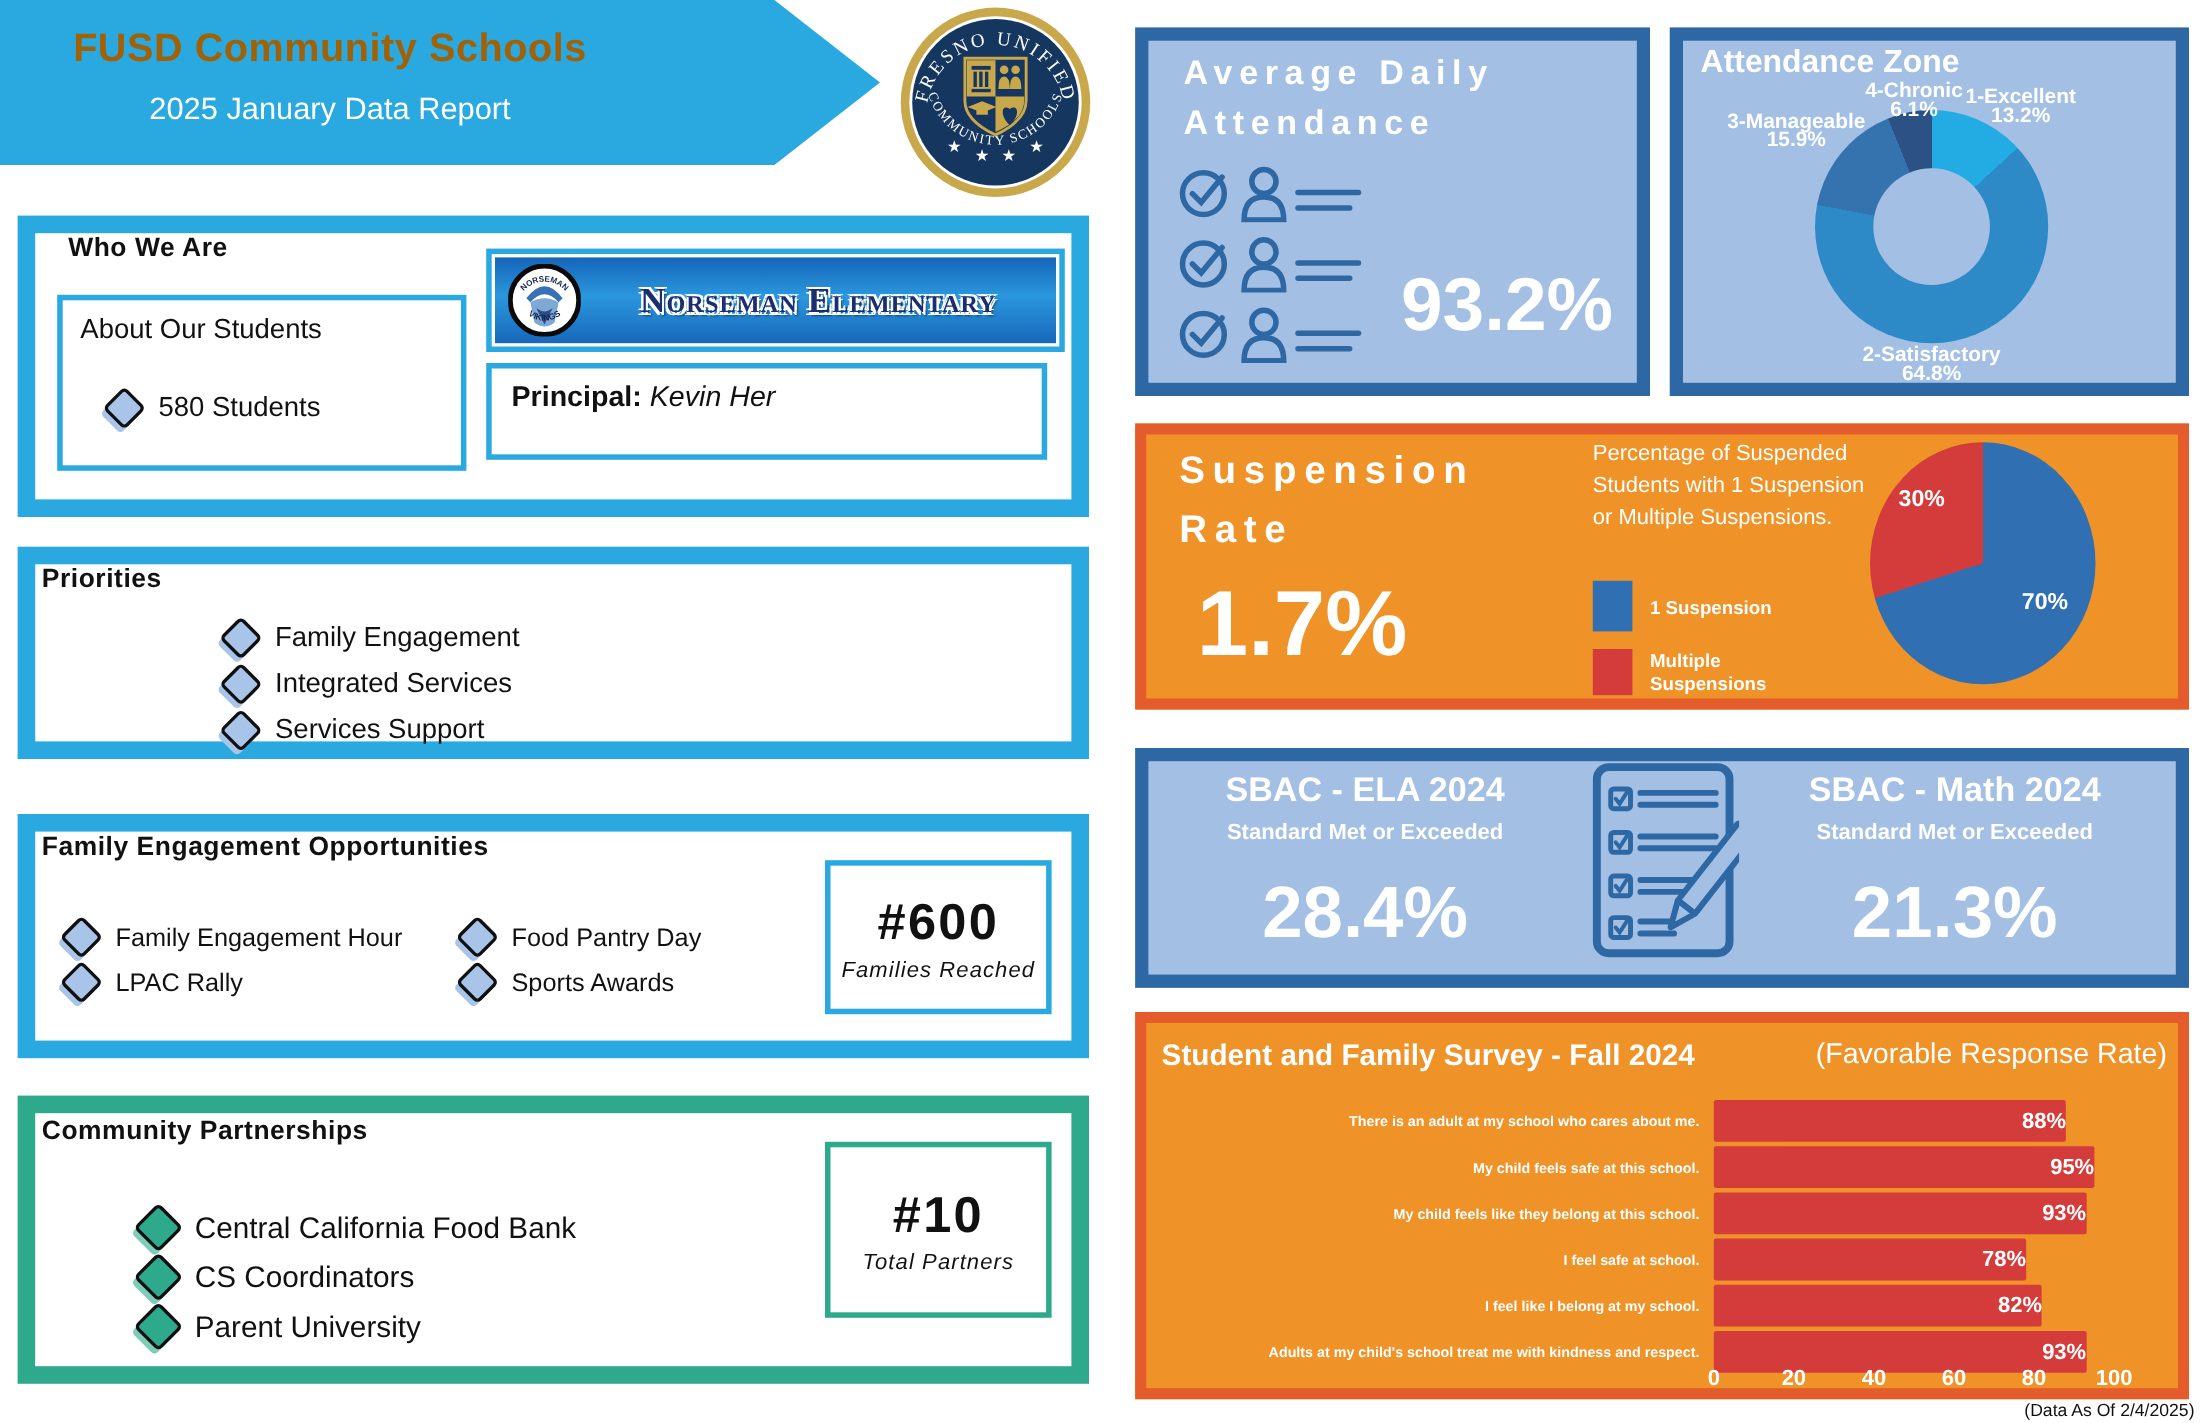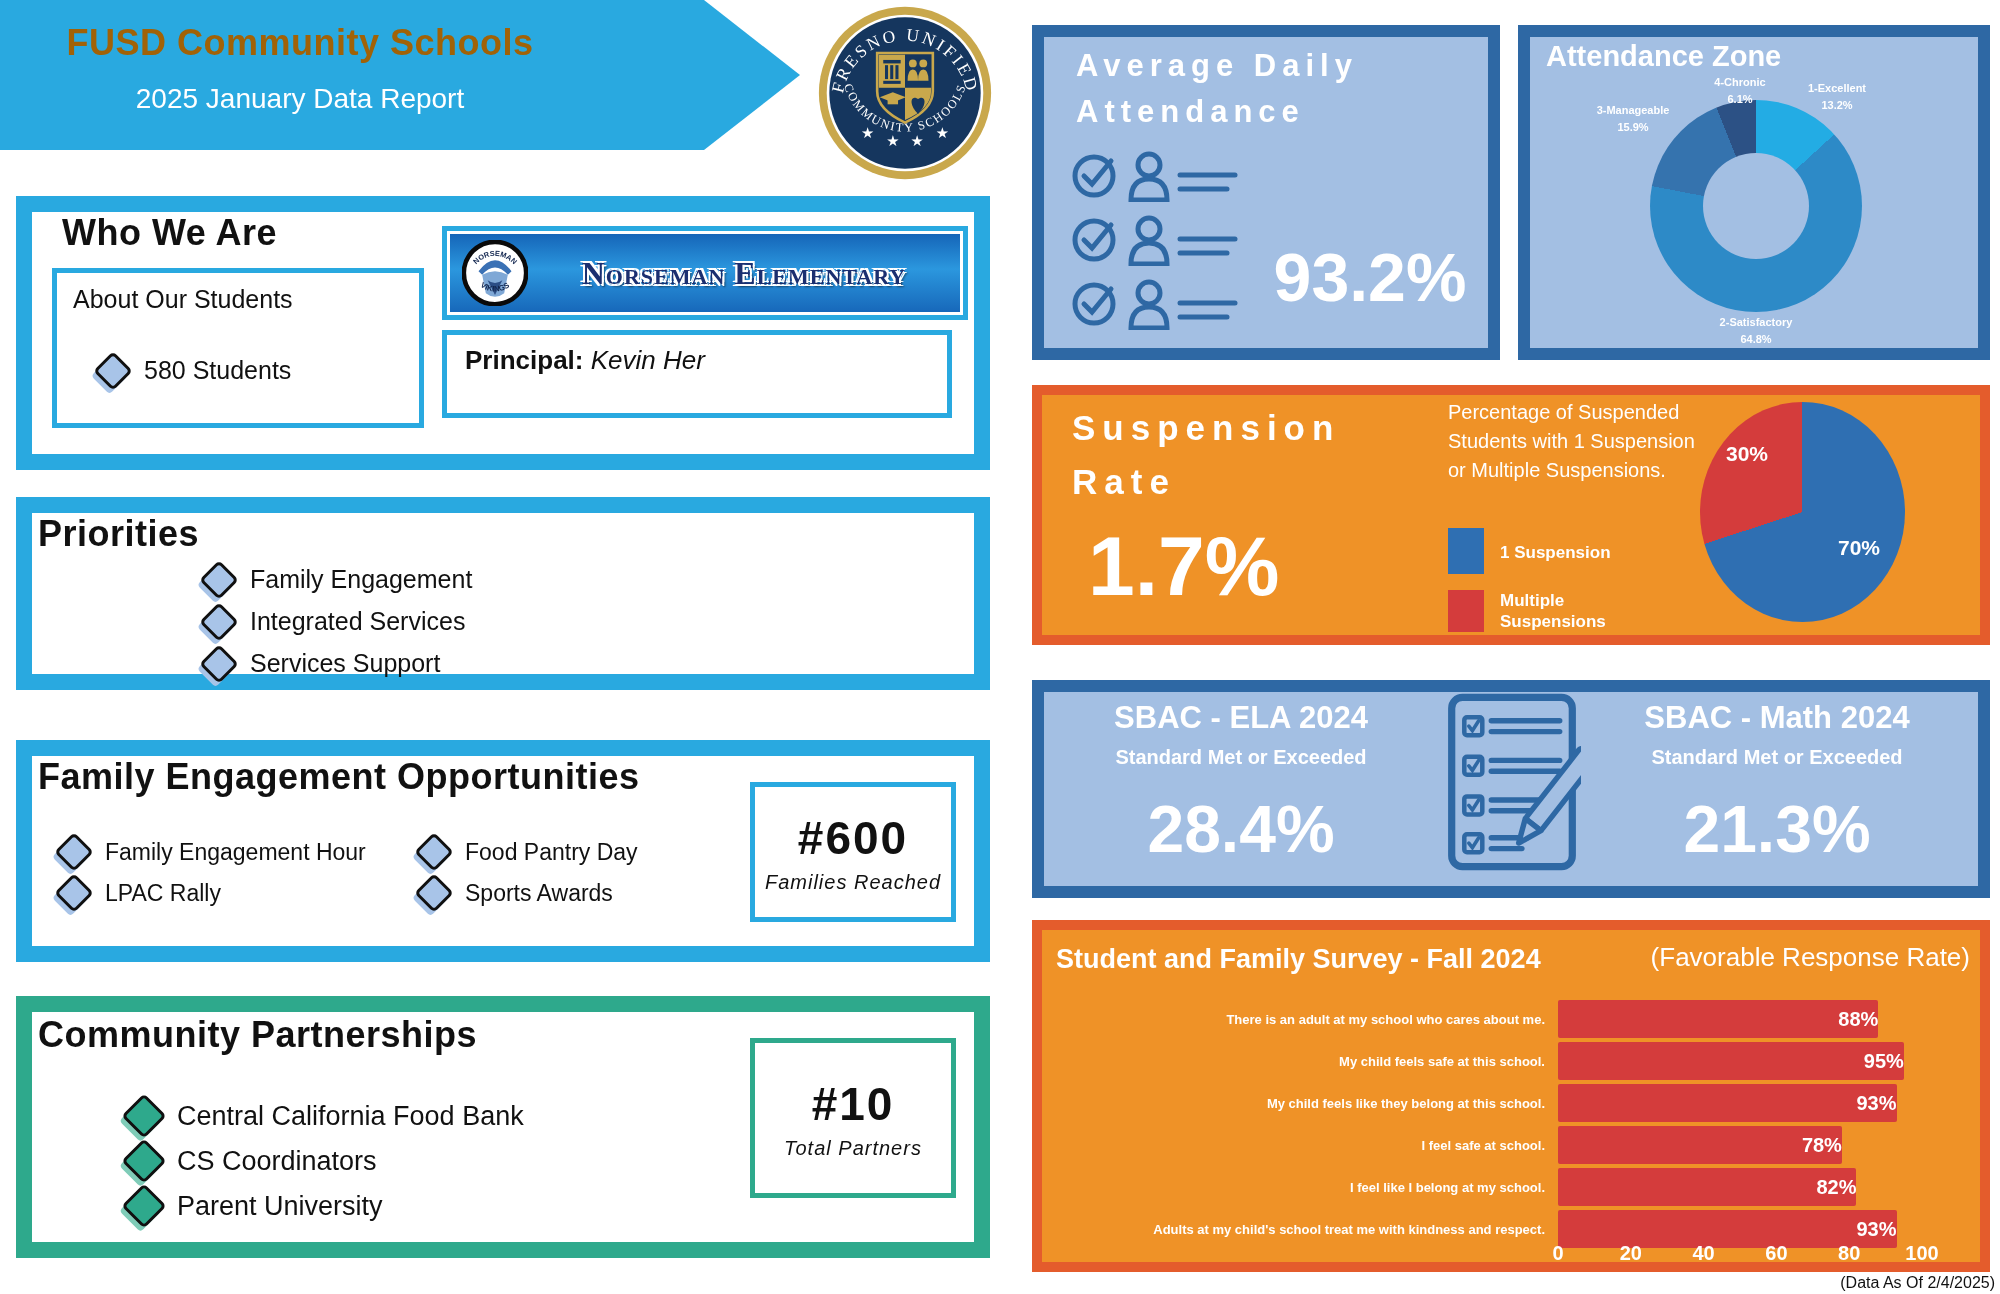--- a/index.html
+++ b/index.html
@@ -11,21 +11,21 @@
   
   .header-arrow{left:0;top:0;width:800px;height:150px;background:#29A9E0;
     clip-path:polygon(0 0,88% 0,100% 50%,88% 100%,0 100%);}
   .header-title{left:0;top:22px;width:600px;text-align:center;color:#a16207;
     font-size:36px;font-weight:800;letter-spacing:.5px;}
   .header-sub{left:0;top:83px;width:600px;text-align:center;color:#fff;font-size:28px;}
   .p-cyan{background:#fff;border:16px solid #29A9E0;}
   .p-green{background:#fff;border:16px solid #2EA98C;}
   .p-lblue{background:#A3BFE3;border:12px solid #2E68A4;}
   .p-orange{background:#EF9227;border:10px solid #E45C2C;}
-  .ptitle{color:#111;font-size:36px;font-weight:800;letter-spacing:.5px;}
+  .ptitle{color:#111;font-size:24px;font-weight:800;letter-spacing:.5px;}
   .box-cyan{background:#fff;border:5px solid #29A9E0;}
   .box-green{background:#fff;border:5px solid #2EA98C;}
   
   .dl-row{display:flex;align-items:center;margin-bottom:13px;}
   .dmd{width:22px;height:22px;flex:0 0 22px;transform:rotate(45deg);
     background:#A8C4E8;border:3px solid #101010;border-radius:5px;
     box-shadow:1px 6px 0 -1px #A8C4E8;margin-right:17px;}
   .dmd-green{width:26px;height:26px;flex:0 0 26px;background:#2EA98C;box-shadow:1px 6px 0 -1px #7fccb8;}
   .dl-label{color:#111;}
   .fs25 .dl-label{font-size:25px;} .fs23 .dl-label{font-size:23px;} .fs27 .dl-label{font-size:27px;}
@@ -38,21 +38,21 @@
     display:flex;align-items:center;}
   .school-name{flex:1;text-align:center;font-family:"Liberation Serif",serif;
     font-variant:small-caps;font-weight:bold;font-size:32px;color:#1B2F70;letter-spacing:1px;
     text-shadow:-2px -2px 0 #fff,2px -2px 0 #fff,-2px 2px 0 #fff,2px 2px 0 #fff,3px 3px 2px rgba(0,0,0,.5);}
   .pc-line{font-size:26px;color:#111;line-height:37px;}
   .pc-line b{font-weight:800;} .pc-line i{font-style:italic;}
   
   .wtitle{color:#fff;font-weight:800;}
   .bigpct{color:#fff;font-weight:800;}
   
-  .donut-lab{color:#fff;font-weight:700;font-size:11px;line-height:17px;text-align:center;}
+  .donut-lab{color:#fff;font-weight:700;font-size:19px;line-height:17px;text-align:center;}
   
   .susp-desc{color:#fff;font-size:20px;line-height:29px;}
   .leg-lab{color:#fff;font-weight:800;font-size:17px;line-height:21px;}
   .pie-lab{color:#fff;font-weight:800;font-size:21px;}
   
   .sv-row{display:flex;align-items:center;height:38px;margin-bottom:4px;}
   .sv-q{width:503px;padding-right:13px;text-align:right;color:#fff;font-weight:800;font-size:13px;line-height:19px;}
   .sv-bar{height:38px;background:#D43C3C;border-radius:2px;display:flex;align-items:center;
     justify-content:flex-end;padding-right:0;box-sizing:border-box;color:#fff;font-weight:800;font-size:20px;}
   .sv-tick{position:absolute;transform:translateX(-50%);color:#fff;font-weight:800;font-size:20px;}

